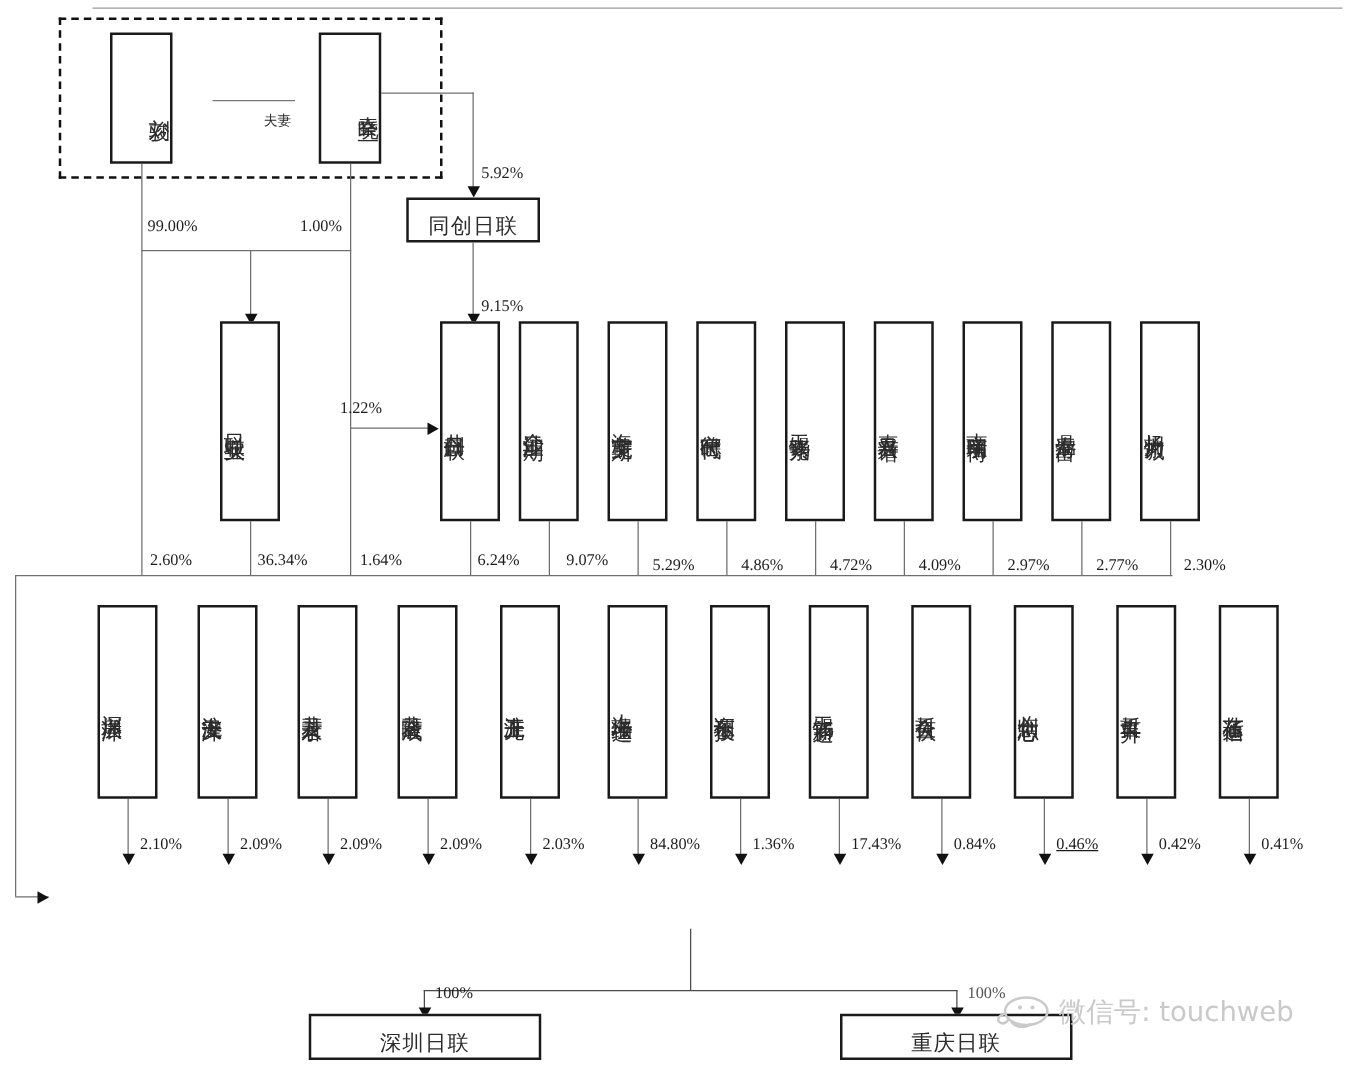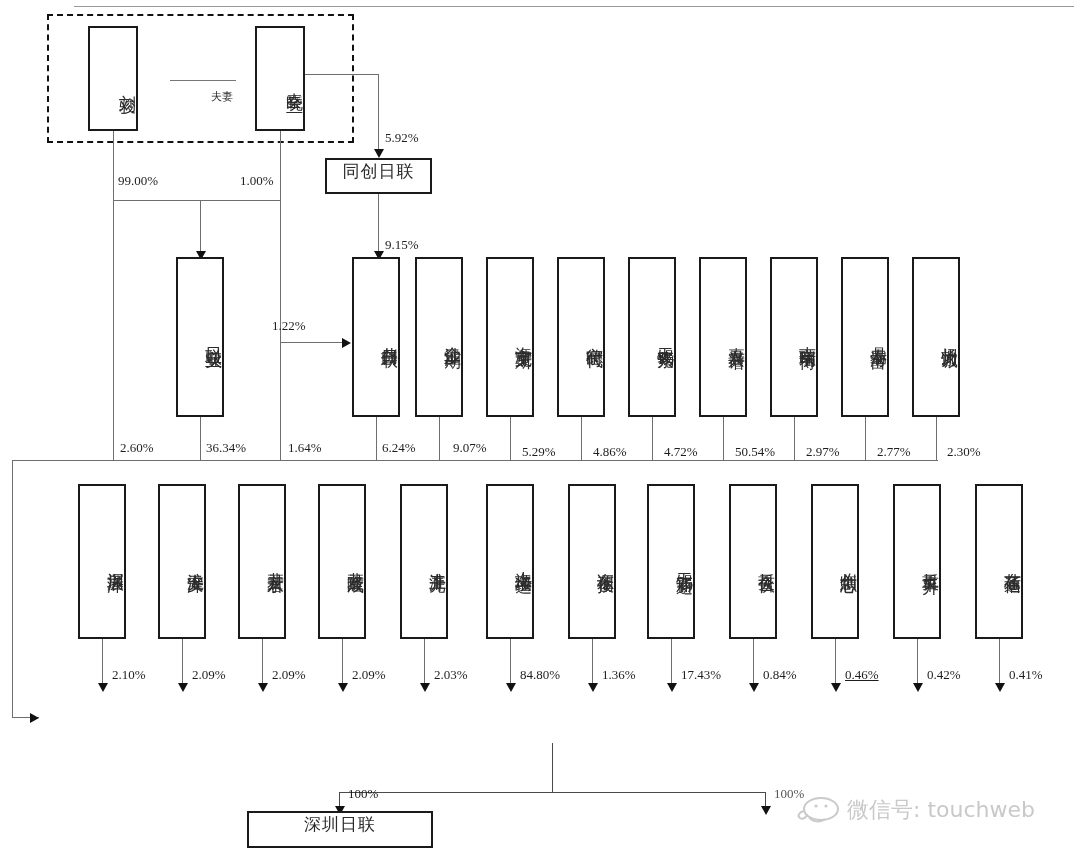--- a/index.html
+++ b/index.html
@@ -18,21 +18,21 @@
     background: #ffffff;
     overflow: hidden;
   }
   
   .box {
     position: absolute;
     box-sizing: border-box;
     border: 2px solid #1a1a1a;
     background: #ffffff;
     display: flex;
-    align-items: flex-start;
+    align-items: flex-end;
     justify-content: center;
     color: #2b2b2b;
     z-index: 5;
   }
   .box-h {           
     font-size: 17px;
     letter-spacing: 1px;
   }
   .box-v {           
     writing-mode: vertical-rl;
@@ -217,21 +217,21 @@
   <div class="ln vline" style="left:936px; top:417px; height:43px;"></div>
 
   <div class="pct" style="left:120px; top:440px;">2.60%</div>
   <div class="pct" style="left:206px; top:440px;">36.34%</div>
   <div class="pct" style="left:288px; top:440px;">1.64%</div>
   <div class="pct" style="left:382px; top:440px;text-align:center;">6.24%</div>
   <div class="pct" style="left:453px; top:440px;">9.07%</div>
   <div class="pct" style="left:522px; top:444px;">5.29%</div>
   <div class="pct" style="left:593px; top:444px;">4.86%</div>
   <div class="pct" style="left:664px; top:444px;">4.72%</div>
-  <div class="pct" style="left:735px; top:444px;">50.54%</div>
+  <div class="pct" style="left:735px; top:444px;">4.09%</div>
   <div class="pct" style="left:806px; top:444px;">2.97%</div>
   <div class="pct" style="left:877px; top:444px;">2.77%</div>
   <div class="pct" style="left:947px; top:444px;">2.30%</div>
 
   <div class="ln hline" style="left:12px; top:460px; width:926px;"></div>
   <div class="ln vline" style="left:12px; top:460px; height:257px;"></div>
   <div class="ln hline" style="left:12px; top:717px; width:27px;"></div>
   <div class="arrow-right" style="left:30px; top:713px;"></div>
 
   <div class="box box-v2" style="left:78px; top:484px; width:48px; height:155px;">
@@ -317,20 +317,23 @@
   <div class="arrow-down" style="left:335px; top:806px;"></div>
   <div class="pct" style="left:348px; top:786px;">100%</div>
 
   <div class="ln vline ln-dark" style="left:765px; top:792px; height:20px;"></div>
   <div class="arrow-down" style="left:761px; top:806px;"></div>
   <div class="pct" style="left:774px; top:786px; color:#555;">100%</div>
 
   <div class="box box-h" style="left:247px; top:811px; width:186px; height:37px;">
     <span>深圳日联</span>
   </div>
+  <div class="box box-h" style="left:672px; top:811px; width:186px; height:37px;">
+    <span>重庆日联</span>
+  </div>
 
   <div class="watermark" style="left:795px; top:795px;">
     <svg class="wm-ghost" width="46" height="30" viewBox="0 0 46 30" aria-hidden="true">
       <ellipse cx="26" cy="14" rx="17" ry="11" fill="none" stroke="#cacaca" stroke-width="2"></ellipse>
       <circle cx="21" cy="11" r="1.6" fill="#cacaca"></circle>
       <circle cx="31" cy="11" r="1.6" fill="#cacaca"></circle>
       <path d="M9 16 C4 17 2 21 5 23 C8 25 12 22 12 19" fill="none" stroke="#cacaca" stroke-width="2"></path>
       <path d="M14 22 C17 27 25 28 30 24" fill="none" stroke="#cacaca" stroke-width="2"></path>
     </svg>
     <span>微信号: touchweb</span>

